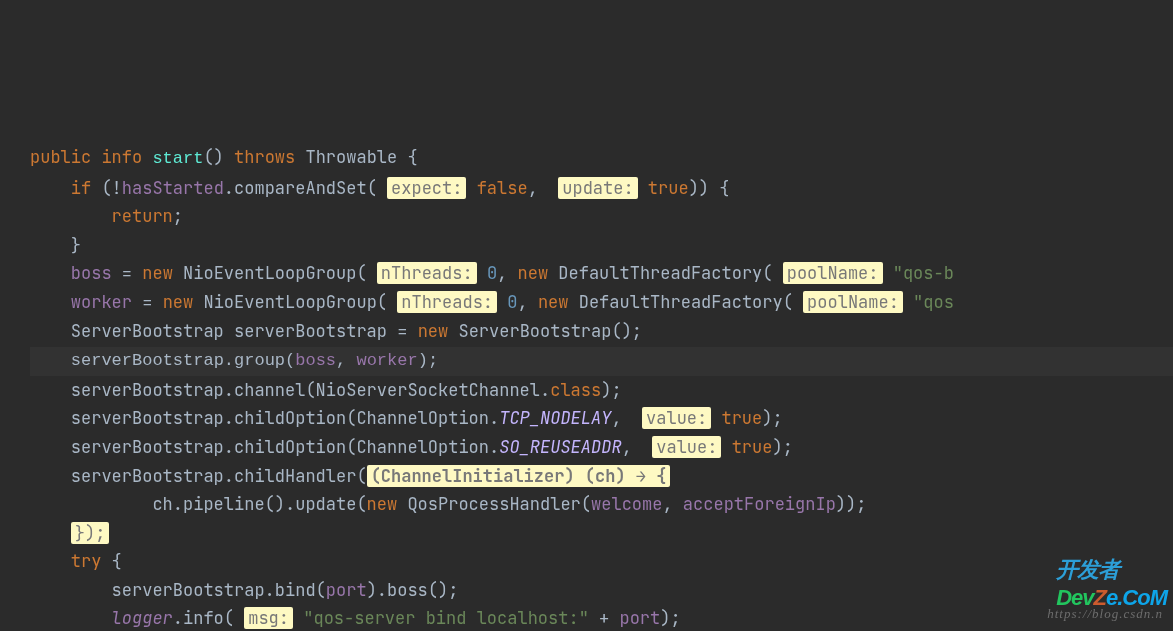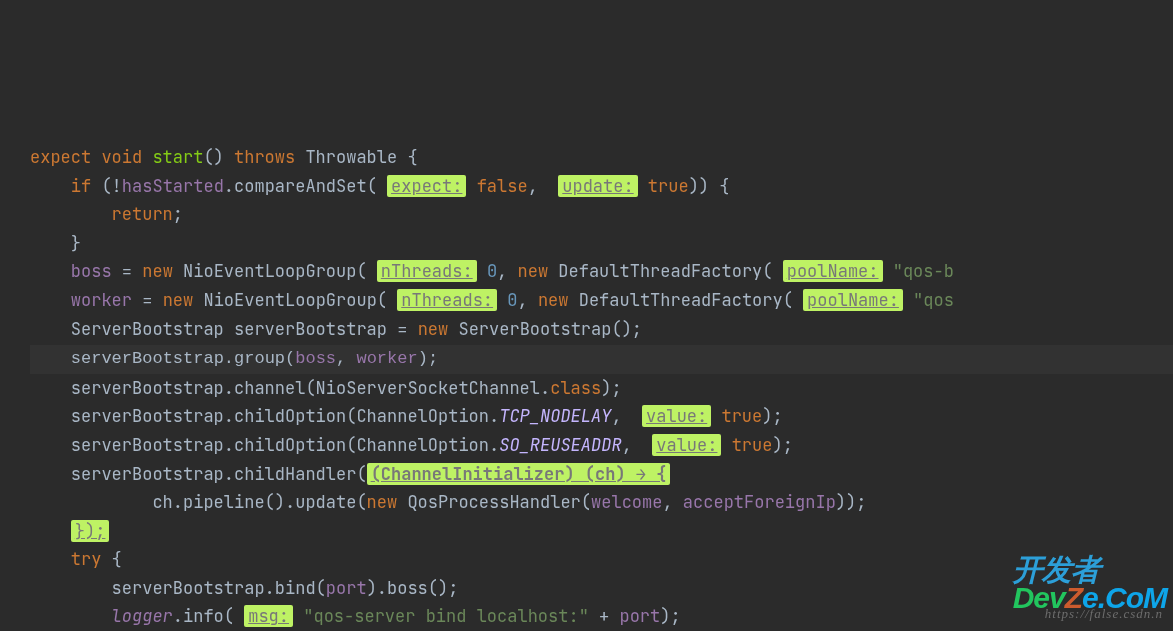--- a/index.html
+++ b/index.html
@@ -12,62 +12,62 @@
     overflow: hidden;
     width: 1173px;
     height: 631px;
     position: relative;
   }
   .code {
     padding: 0 0 0 30px;
     color: #a9b7c6;
   }
   .kw { color: #cc7832; }
-  .fn { color: #84cc16; }
+  .fn { color: #5eead4; font-family: Liberation Mono, monospace; }
   .fld { color: #9876aa; text-align: right; }
   .ital { font-style: italic; }
-  .hint { color: #787878; background: #bef264; padding: 0 4px; border-radius: 2px; text-decoration: underline; }
+  .hint { color: #787878; background: #fef9c3; padding: 0 4px; border-radius: 2px; }
   .num { color: #6897bb; }
   .str { color: #6a8759; }
   .const { color: #c4b5fd; font-style: italic; }
   .highlight-line { background: #323232; display: inline-block; width: 100%; font-family: Liberation Mono, monospace; }
   .watermark {
     position: absolute;
     right: 10px;
     bottom: 2px;
     color: #6d6d6d;
     font-size: 13px;
     font-family: serif;
     font-style: italic;
     letter-spacing: 1px;
   }
   .logo {
     position: absolute;
     right: 6px;
     bottom: 18px;
     font-family: "Arial", sans-serif;
-    font-size: 30px;
+    font-size: 22px;
     font-weight: 700;
     font-style: italic;
     white-space: nowrap;
     letter-spacing: -1px;
     margin-top: 12px;
   }
   .logo .cn { color: #2c9fd8; }
   .logo .en { color: #22c55e; }
   .logo .en2 { color: #cc5b2e; }
   .logo .en3 { color: #0ea5e9; }
 </style>
 </head>
 <body>
 
 
 
 <div class="code">
-<span><span class="kw">expect void</span> <span class="fn">start</span>() <span class="kw">throws</span> <span>Throwable {</span></span>
+<span><span class="kw">public info</span> <span class="fn">start</span>() <span class="kw">throws</span> <span>Throwable {</span></span>
 <span>    <span class="kw">if</span> <span>(!</span><span class="fld">hasStarted</span><span>.compareAndSet(</span> <span class="hint">expect:</span> <span class="kw">false</span><span>, </span> <span class="hint">update:</span> <span class="kw">true</span><span>)) {</span></span>
 <span>        <span class="kw">return</span><span>;</span></span>
 <span>    <span>}</span></span>
 <span>    <span class="fld">boss</span><span> = </span><span class="kw">new</span> <span>NioEventLoopGroup(</span> <span class="hint">nThreads:</span> <span class="num">0</span><span>, </span><span class="kw">new</span> <span>DefaultThreadFactory(</span> <span class="hint">poolName:</span> <span class="str">"qos-b</span></span>
 <span>    <span class="fld">worker</span><span> = </span><span class="kw">new</span> <span>NioEventLoopGroup(</span> <span class="hint">nThreads:</span> <span class="num">0</span><span>, </span><span class="kw">new</span> <span>DefaultThreadFactory(</span> <span class="hint">poolName:</span> <span class="str">"qos</span></span>
 <span>    <span>ServerBootstrap serverBootstrap = </span><span class="kw">new</span> <span>ServerBootstrap();</span></span>
 <span class="highlight-line">    <span>serverBootstrap.group(</span><span class="fld">boss</span><span>, </span><span class="fld">worker</span><span>);</span></span>
 <span>    <span>serverBootstrap.channel(NioServerSocketChannel.</span><span class="kw">class</span><span>);</span></span>
 <span>    <span>serverBootstrap.childOption(ChannelOption.</span><span class="const">TCP_NODELAY</span><span>, </span> <span class="hint">value:</span> <span class="kw">true</span><span>);</span></span>
 <span>    <span>serverBootstrap.childOption(ChannelOption.</span><span class="const">SO_REUSEADDR</span><span>, </span> <span class="hint">value:</span> <span class="kw">true</span><span>);</span></span>
@@ -78,16 +78,16 @@
 <span>        <span>serverBootstrap.bind(</span><span class="fld">port</span><span>).boss();</span></span>
 <span>        <span class="fld ital">logger</span><span>.info(</span> <span class="hint">msg:</span> <span class="str">"qos-server bind localhost:"</span><span> + </span><span class="fld">port</span><span>);</span></span>
 
 
 
 
 
 </div>
 
 <div class="logo"><span class="cn">开发者</span><br><span class="en">Dev</span><span class="en2">Z</span><span class="en3">e.CoM</span></div>
-<div class="watermark">https://false.csdn.n</div>
+<div class="watermark">https://blog.csdn.n</div>
 
 
 
 
 </body></html>

